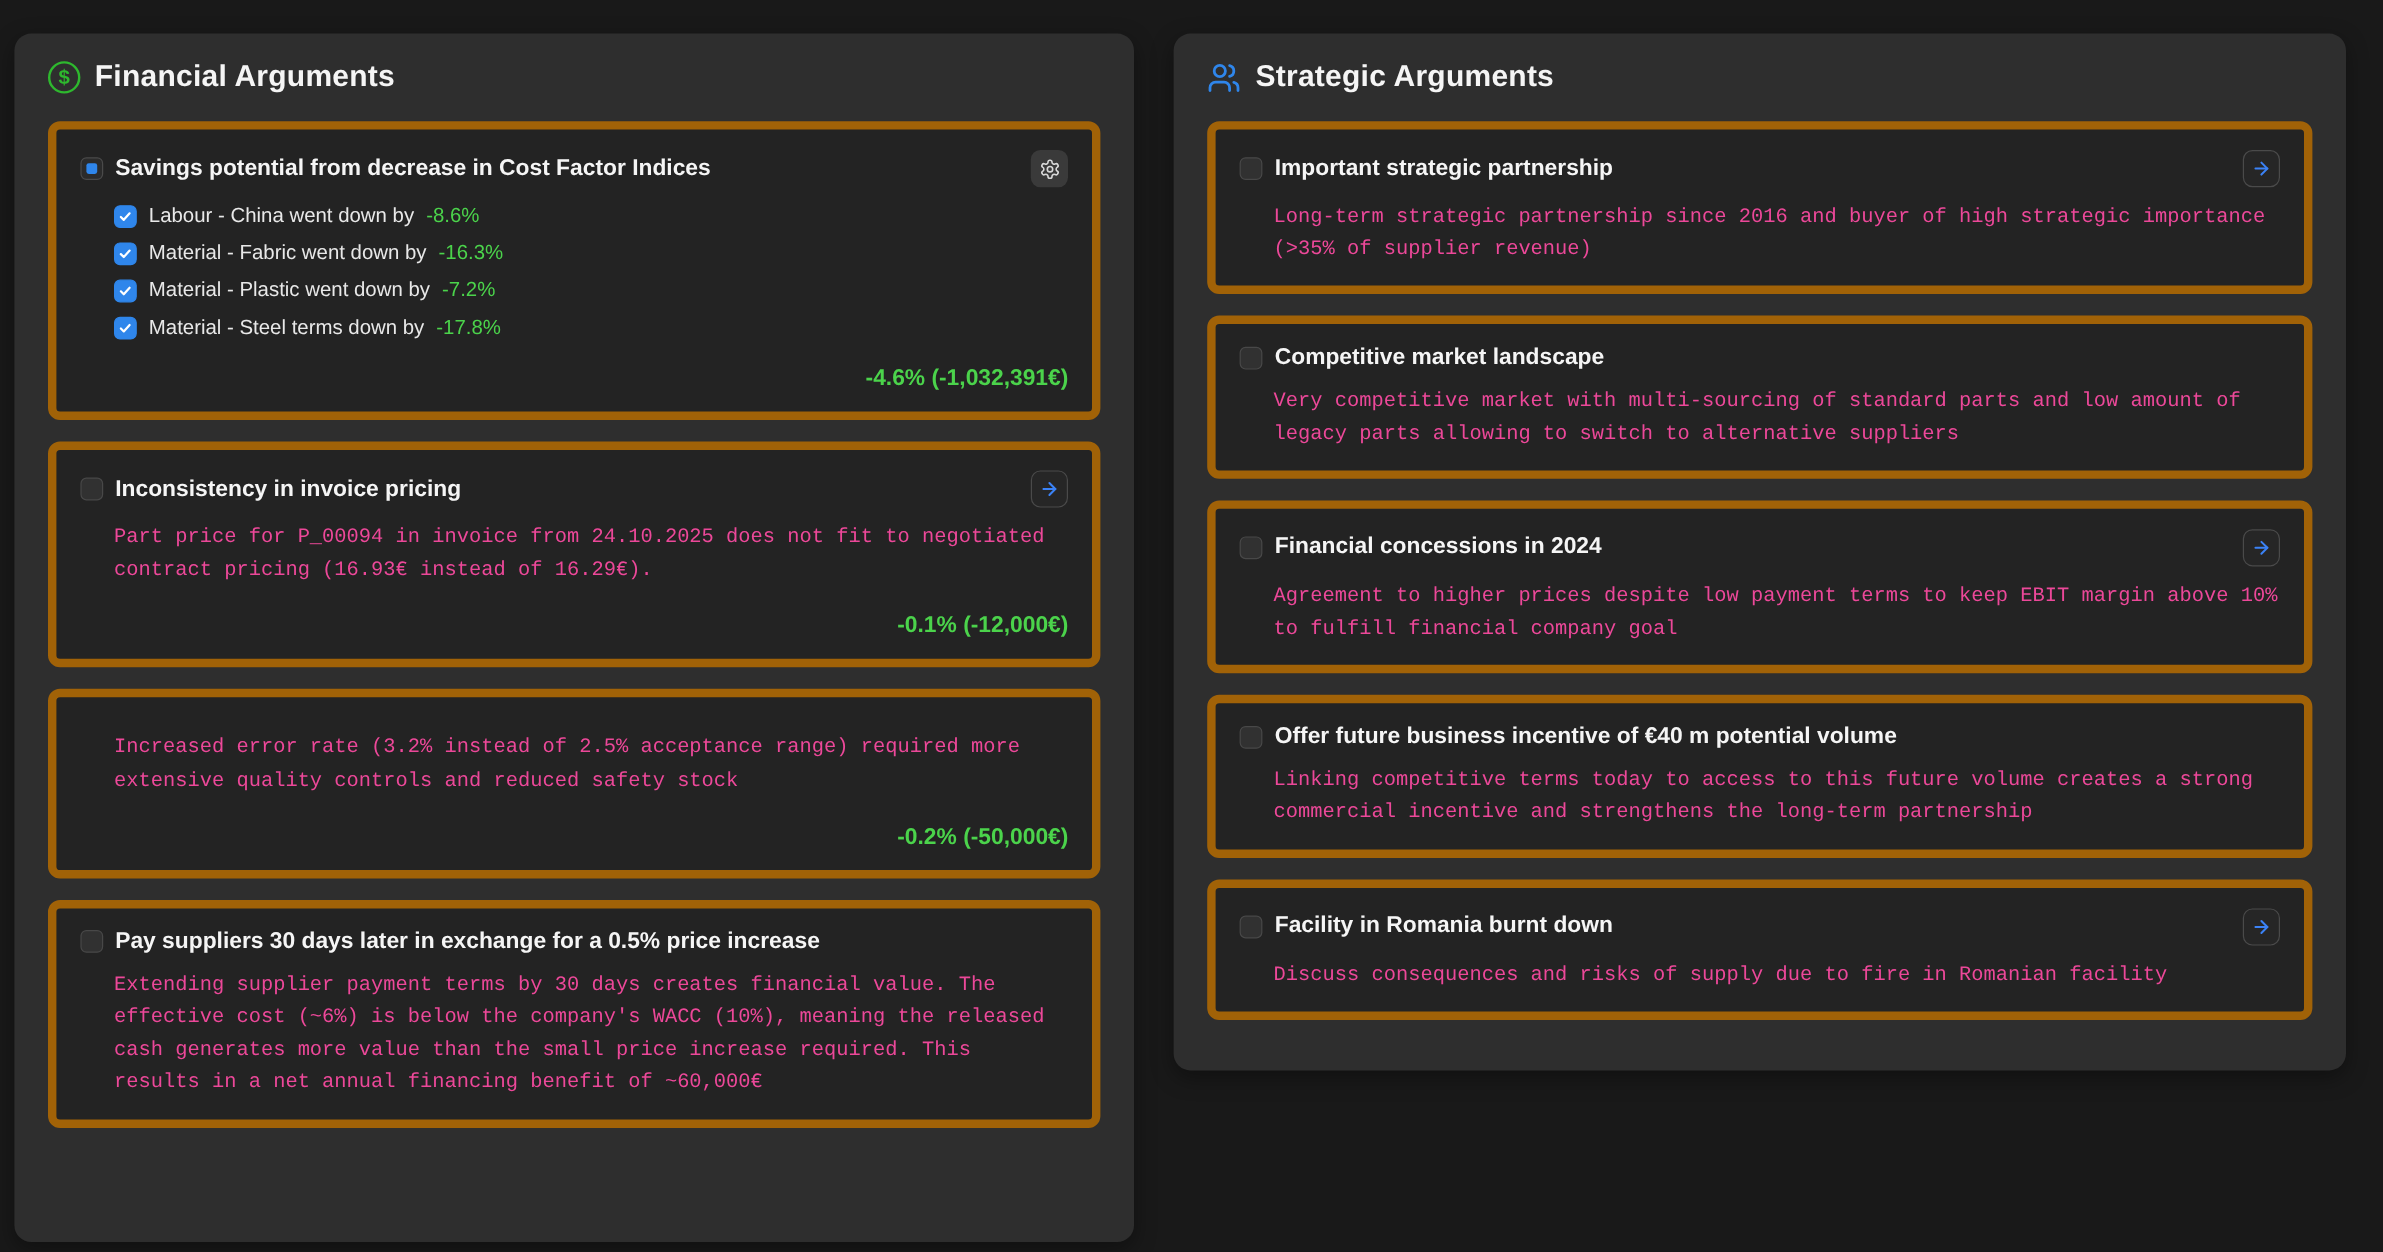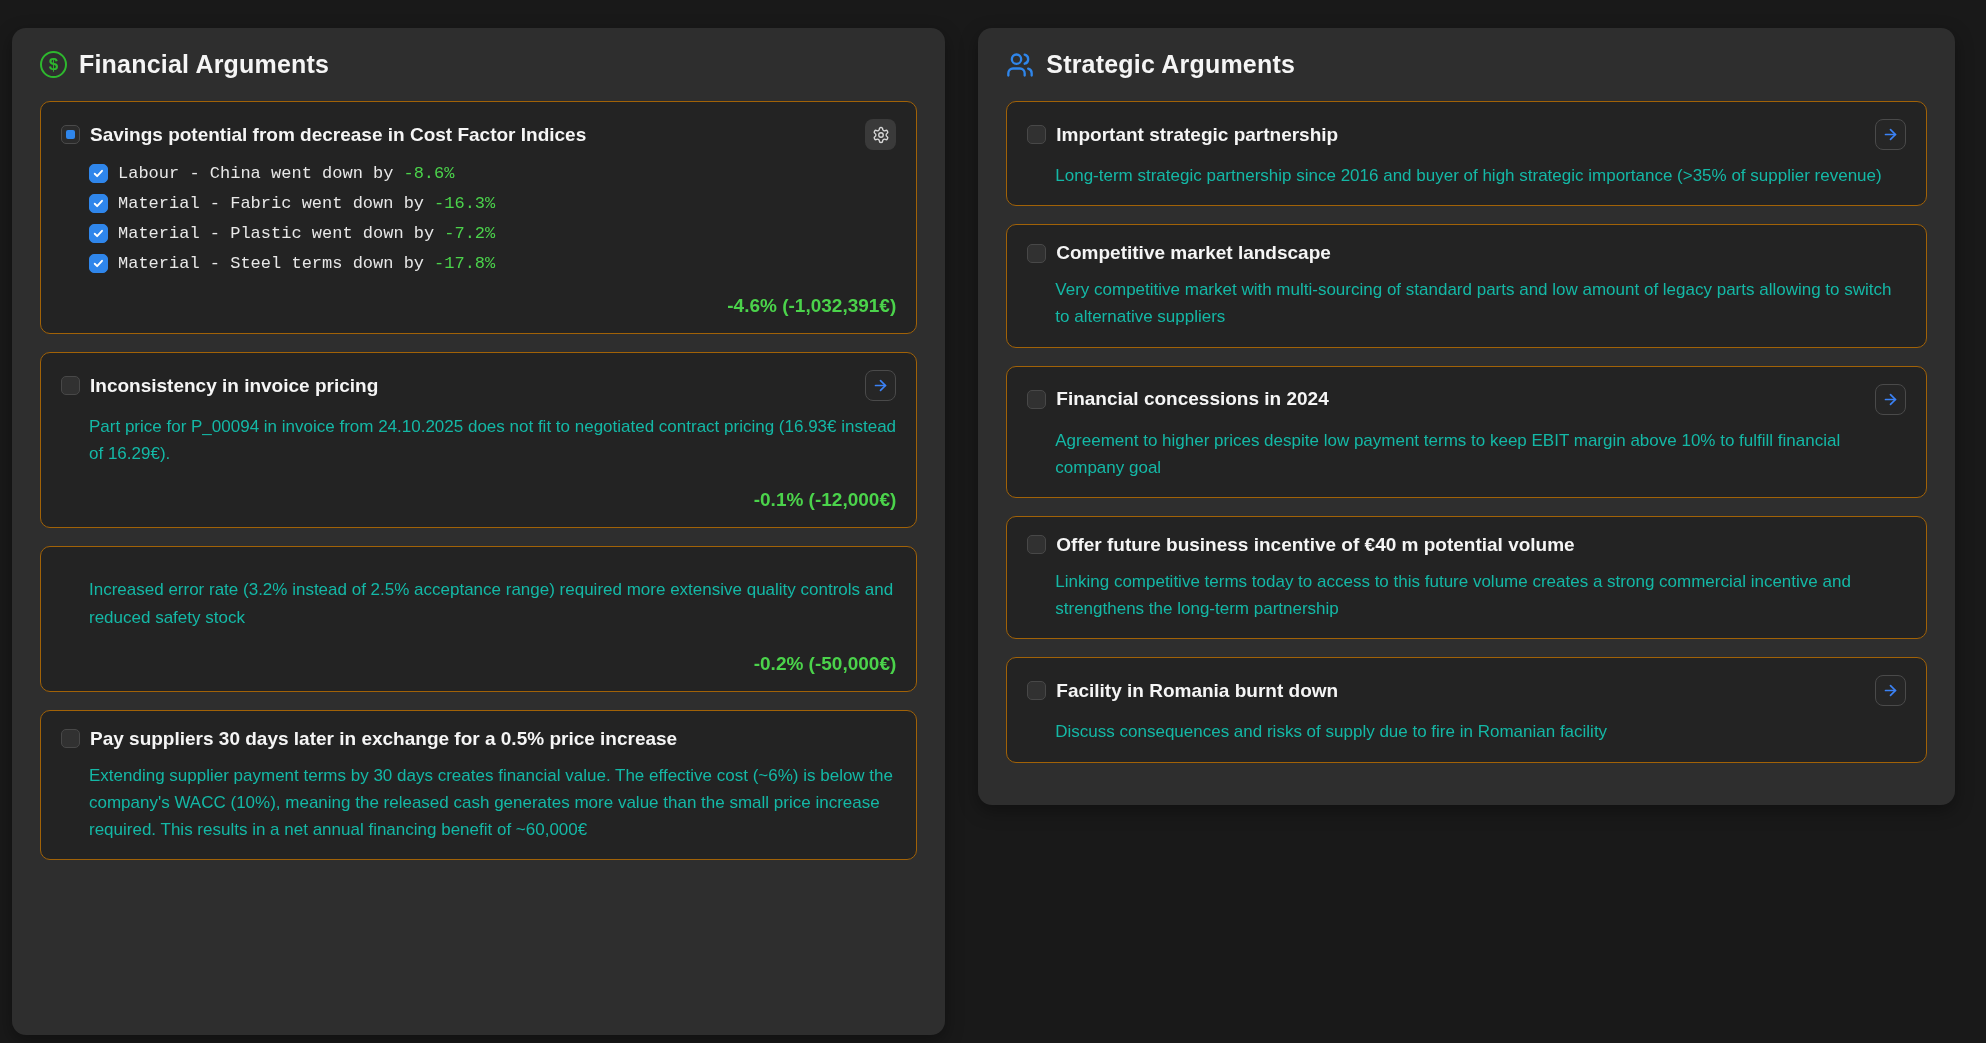--- a/index.html
+++ b/index.html
@@ -28,21 +28,21 @@
     border:2.5px solid var(--green-icon);
     color:var(--green-icon);
     display:flex; align-items:center; justify-content:center;
     font-size:17px; font-weight:700; flex:0 0 auto;
   }
   .users-icon { width:28px; height:28px; color:var(--blue); flex:0 0 auto; }
   .users-icon svg { width:100%; height:100%; }
 
   .card {
     background:#232323;
-    border:1px solid #a16207;
+    border:7px solid #a16207;
     border-radius:10px;
     padding:17px 20px 16px 20px;
     margin-bottom:18px;
     display:flex; flex-direction:column;
   }
   .card-head { display:flex; align-items:center; gap:10px; }
   .card-title { font-size:19px; font-weight:600; color:#f5f5f5; }
 
   .cb {
     width:19px; height:19px; border-radius:5px; flex:0 0 auto;
@@ -59,29 +59,30 @@
     margin-left:auto; align-self:flex-start; flex:0 0 auto;
     width:31px; height:31px; border-radius:8px;
     display:flex; align-items:center; justify-content:center;
     cursor:pointer; background:transparent; border:none;
   }
   .icon-btn.gear { background:#3a3a3a; color:#d8d8d8; }
   .icon-btn.gear svg { width:18px; height:18px; }
   .icon-btn.arrow { background:#262626; border:1.5px solid #4a4a4a; color:var(--blue-arrow); }
   .icon-btn.arrow svg { width:17px; height:17px; }
 
-  .sub-list { margin:14px 0 0 28px; display:flex; flex-direction:column; gap:11px;font-family:Liberation Mono, monospace; }
+  .sub-list { margin:14px 0 0 28px; display:flex; flex-direction:column; gap:11px; }
   .sub-row { display:flex; align-items:center; gap:10px; font-size:17px; color:#e8e8e8; }
   .sub-row .sub-label { color:#e8e8e8; }
   .sub-row .sub-value { color:var(--green); }
 
   .card-desc {
     margin:12px 0 0 28px;
-    font-size:17px; line-height:1.6; color:#14b8a6;
+    font-size:17px; line-height:1.6; color:#ec4899;
     max-width:860px;
+    font-family:Liberation Mono, monospace;
   }
   .card-value {
     margin-top:22px; text-align:right;
     font-size:19px; font-weight:700; color:var(--green);
   }
 </style>
 </head>
 <body>
 
 <div class="page">

